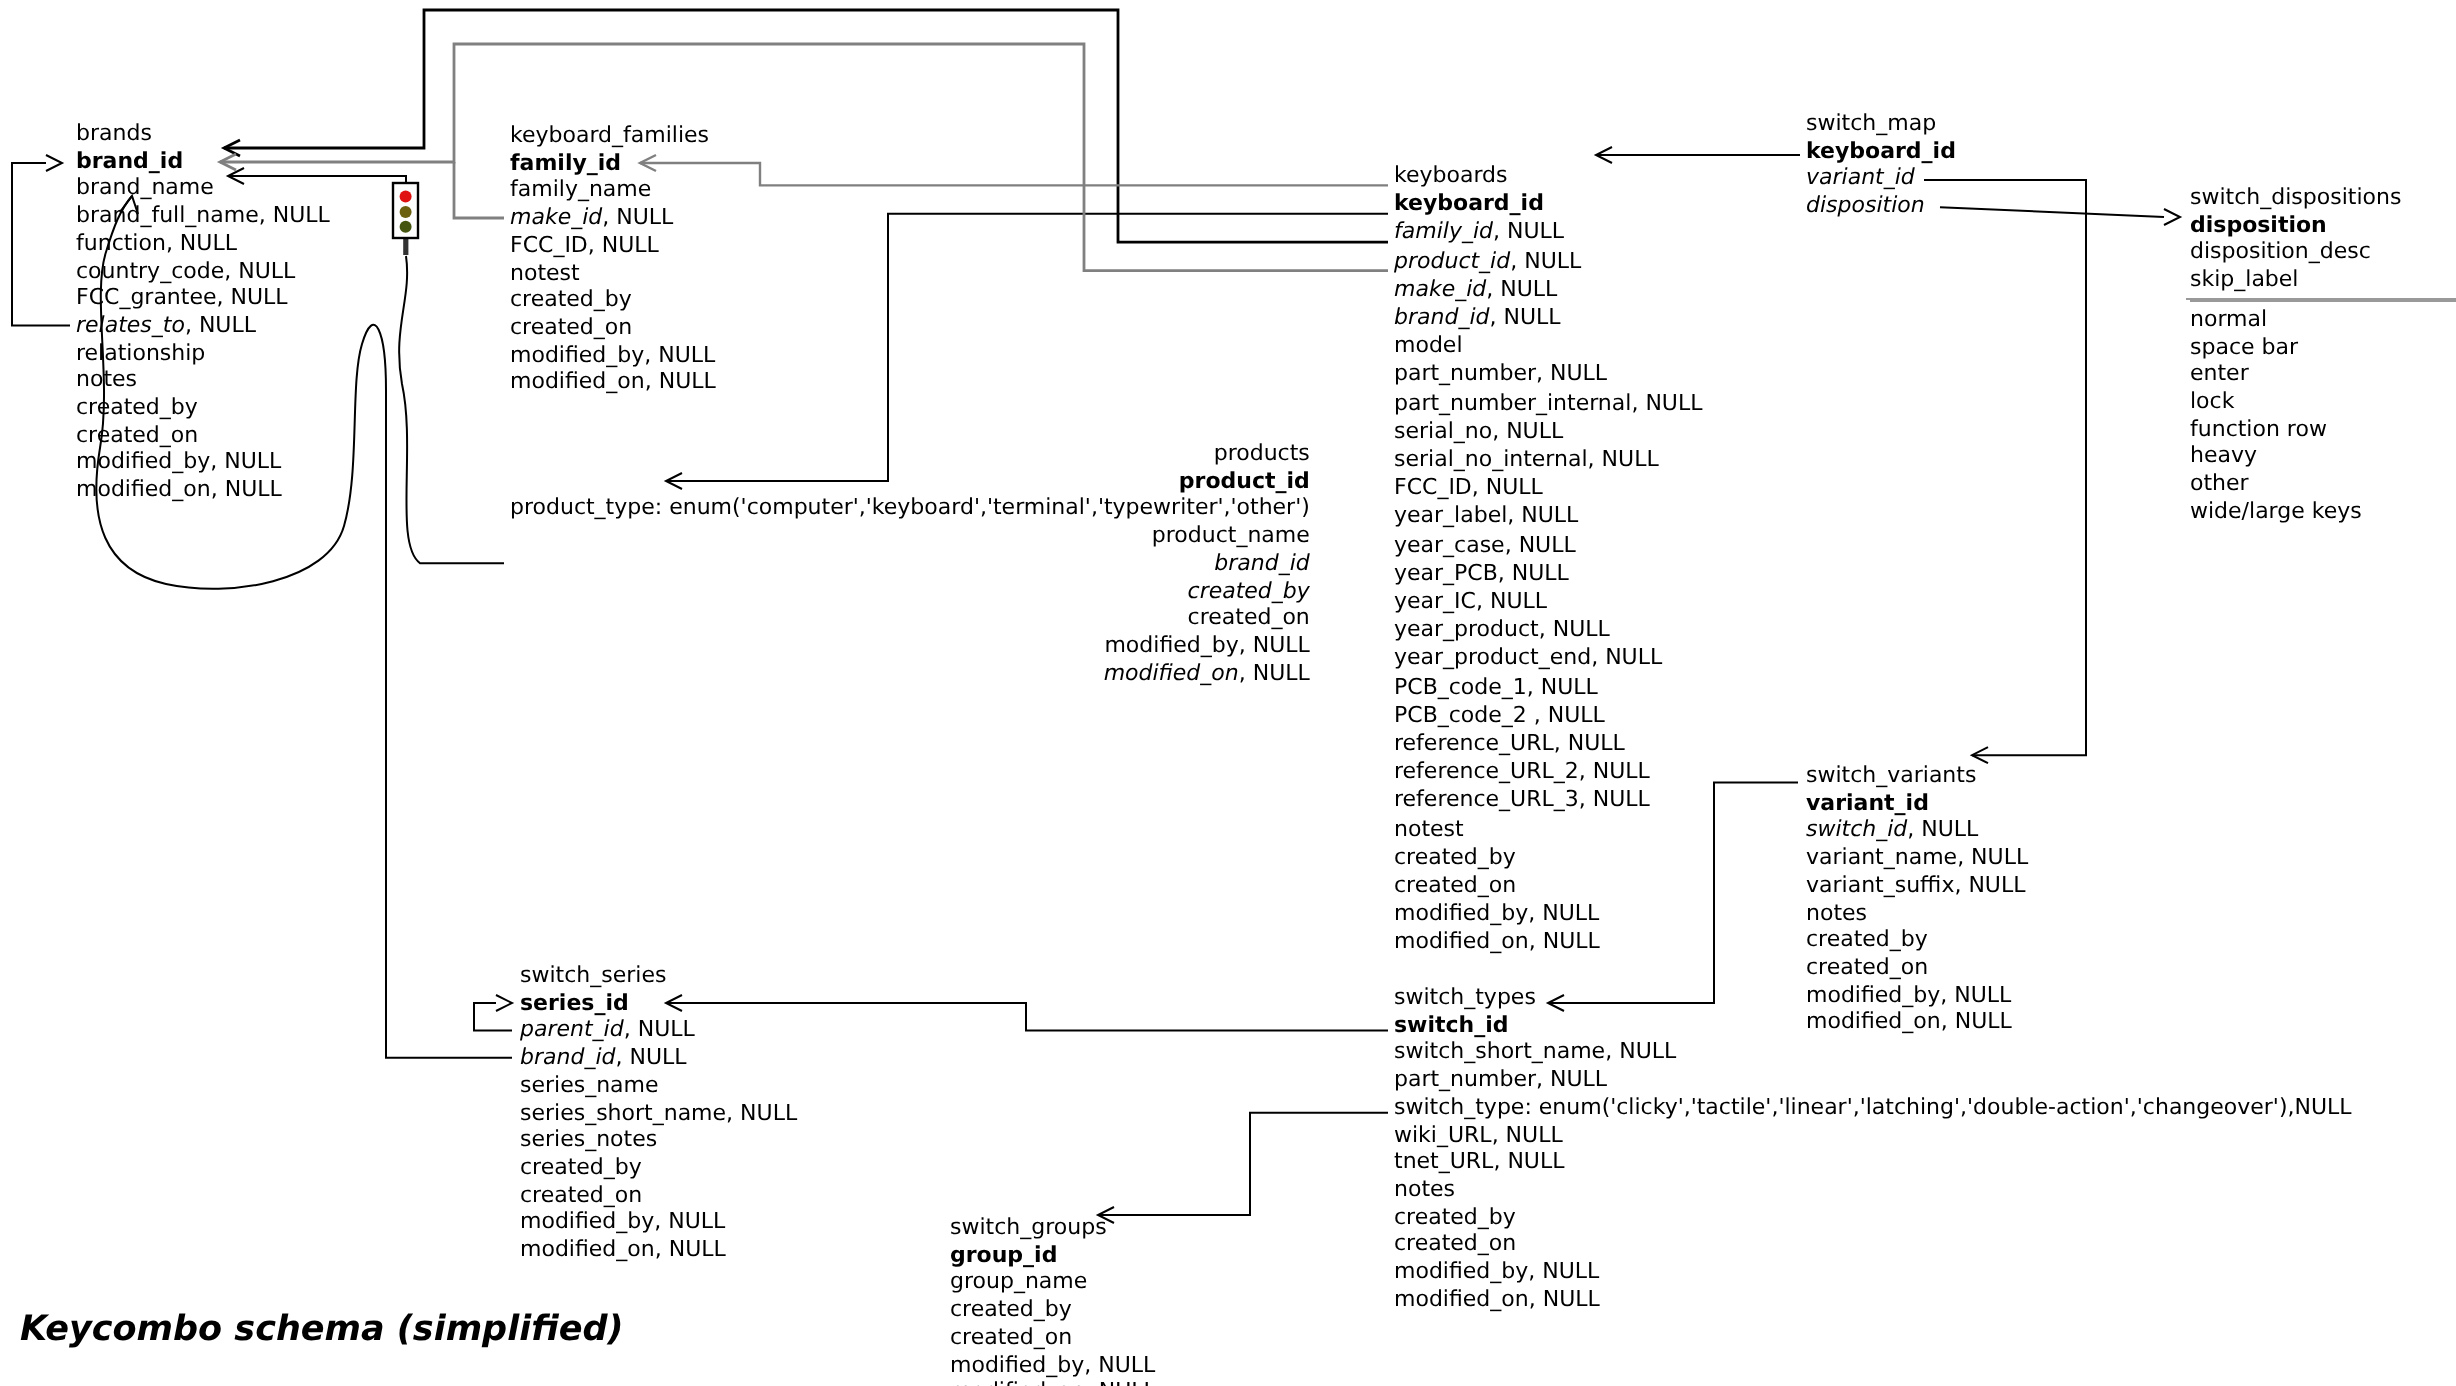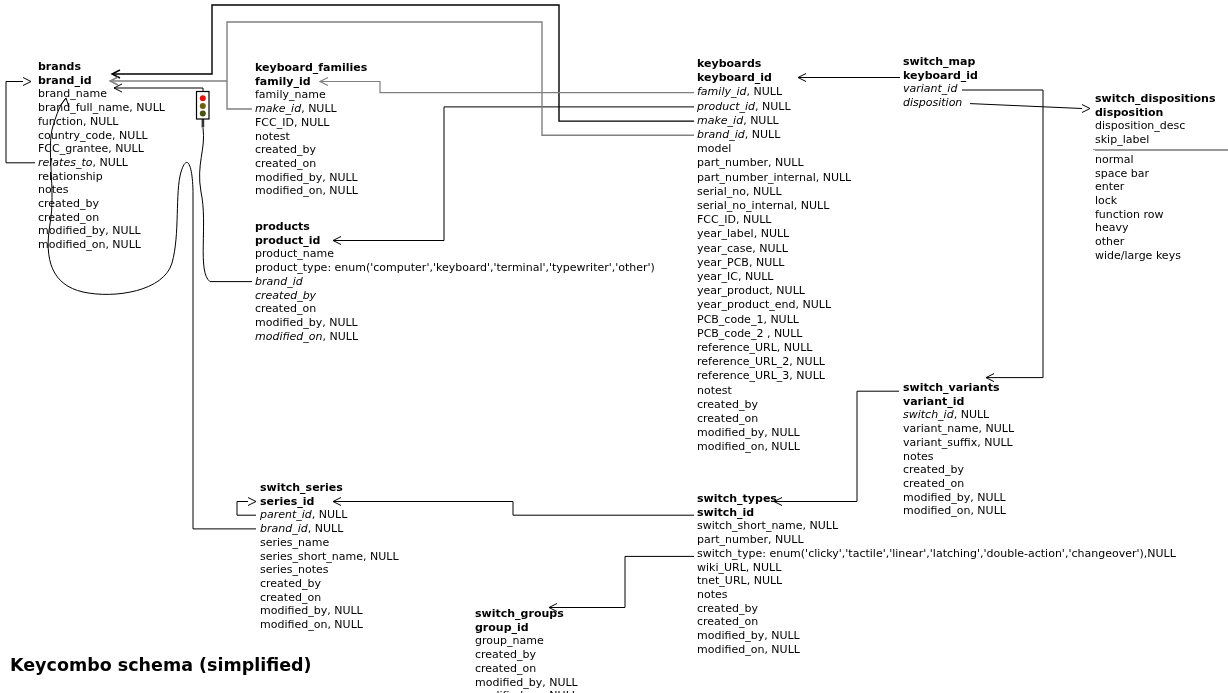--- a/index.html
+++ b/index.html
@@ -1,26 +1,26 @@
 <!DOCTYPE html>
 <html><head>
 <meta charset="utf-8">
 <style>
   html,body{margin:0;padding:0;background:#fff;}
   #stage{position:relative;width:1228px;height:693px;background:#ffffff;overflow:hidden;
          font-family:"DejaVu Sans","Liberation Sans",sans-serif;color:#000;}
   #lines{position:absolute;left:0;top:0;width:1228px;height:693px;pointer-events:none;}
   .tbl{position:absolute;font-size:11px;line-height:13.7px;white-space:nowrap;}
-  .tbl.kb{line-height:14.2px;}
-  .ttl{font-weight:bold;}
+  .tbl.kb{line-height:14.2px;margin-top:24px;}
+  .ttl{font-weight:normal;}
   .b{font-weight:bold;}
   .i{font-style:italic;}
   .rule{border-top:1px solid #999;width:135px;height:0;margin:3px 0 2px 0;}
   #diagram-title{position:absolute;left:10px;top:655px;font-size:17.5px;font-weight:bold;
-                 font-family:"DejaVu Sans","Liberation Sans",sans-serif;}
+                 font-family:"DejaVu Sans","Liberation Sans",sans-serif;font-style:italic;}
 </style>
 </head>
 <body>
 
 <div id="stage">
 
   <svg id="lines" viewBox="0 0 1228 693" xmlns="http://www.w3.org/2000/svg">
     <g fill="none" stroke="#000" stroke-width="1">
 
       <path d="M 35 162.8 H 6 V 81.5 H 23"></path>
@@ -104,25 +104,25 @@
       <div><span class="b ">family_id</span></div>
       <div><span class="">family_name</span></div>
       <div><span class="i">make_id</span><span>, NULL</span></div>
       <div><span class="">FCC_ID</span><span>, NULL</span></div>
       <div><span class="">notest</span></div>
       <div><span class="">created_by</span></div>
       <div><span class="">created_on</span></div>
       <div><span class="">modified_by</span><span>, NULL</span></div>
       <div><span class="">modified_on</span><span>, NULL</span></div>
     </div>
-    <div class="tbl" style="left: 255px; top: 220px;">
+    <div class="tbl" style="left: 255px; top: 220px; text-align: right;">
       <div class="ttl">products</div>
       <div><span class="b ">product_id</span></div>
+      <div><span class="">product_type: enum('computer','keyboard','terminal','typewriter','other')</span></div>
       <div><span class="">product_name</span></div>
-      <div><span class="">product_type: enum('computer','keyboard','terminal','typewriter','other')</span></div>
       <div><span class="i">brand_id</span></div>
       <div><span class="i">created_by</span></div>
       <div><span class="">created_on</span></div>
       <div><span class="">modified_by</span><span>, NULL</span></div>
       <div><span class="i">modified_on</span><span>, NULL</span></div>
     </div>
     <div class="tbl kb" style="left: 697px; top: 57px;">
       <div class="ttl">keyboards</div>
       <div><span class="b ">keyboard_id</span></div>
       <div><span class="i">family_id</span><span>, NULL</span></div>

